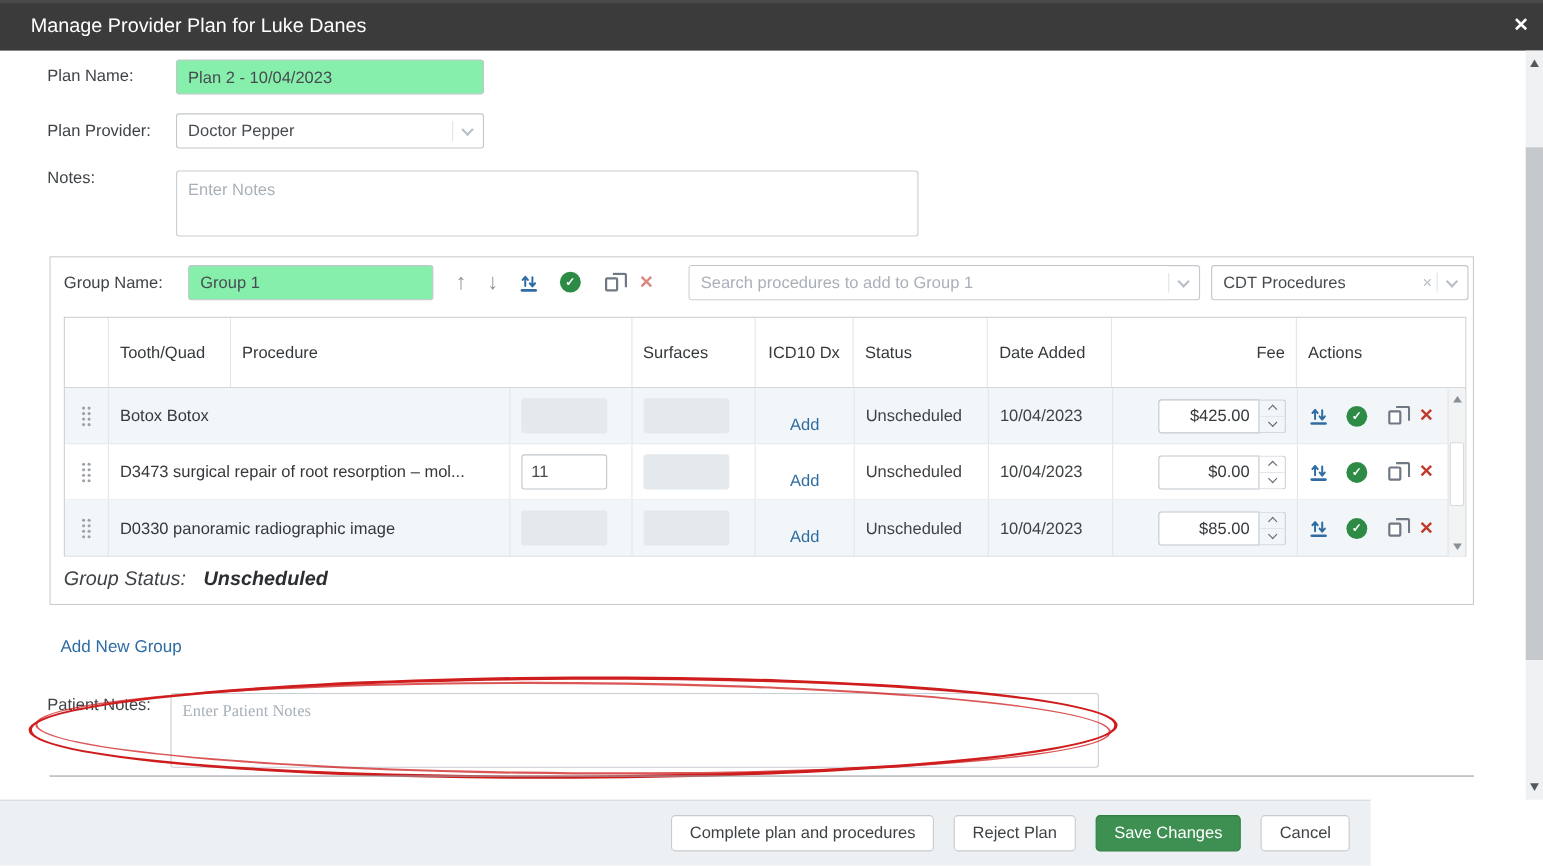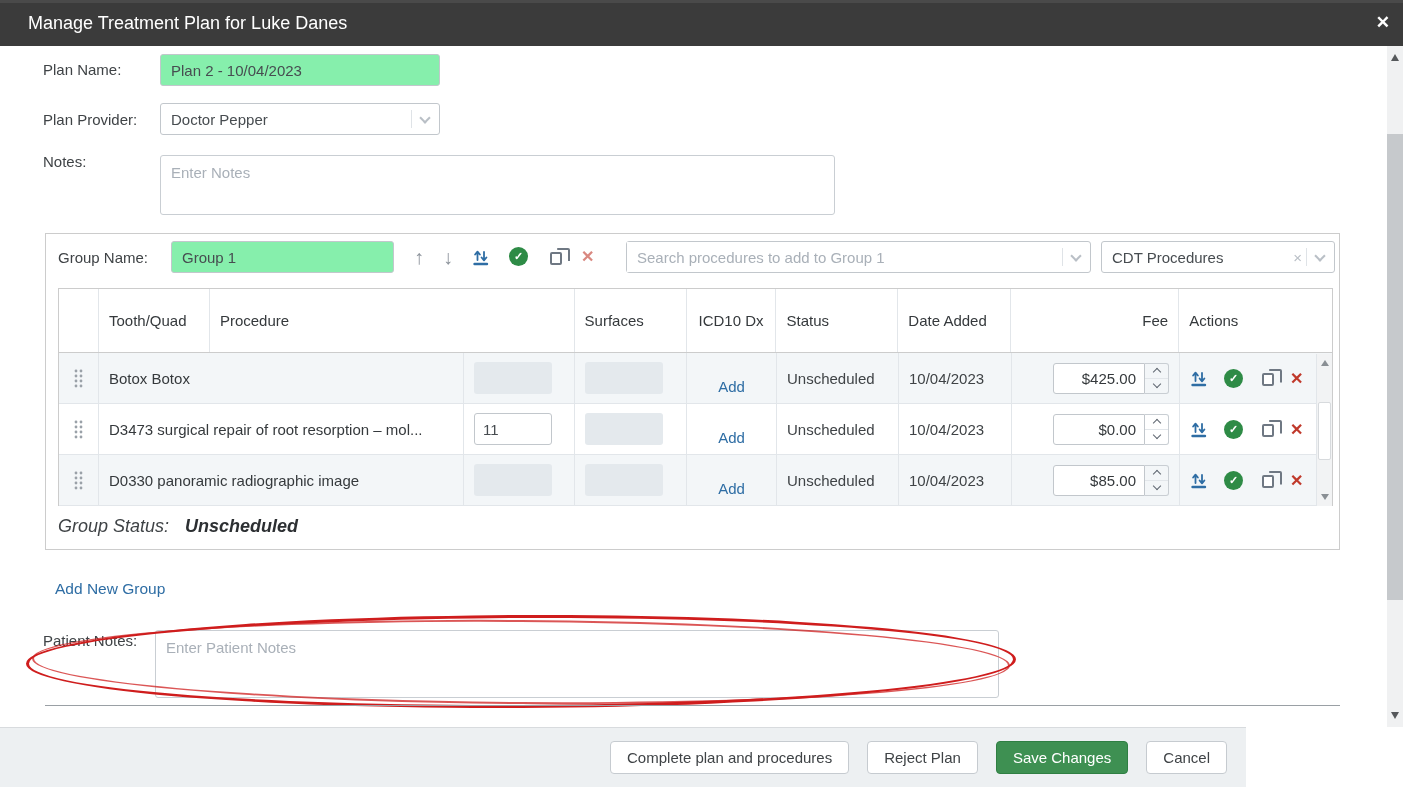--- a/index.html
+++ b/index.html
@@ -128,21 +128,21 @@
         <circle cx="8" cy="13" r="1.4"></circle>
       <circle cx="3" cy="18" r="1.4"></circle>
         <circle cx="8" cy="18" r="1.4"></circle>
     </g>
   </defs>
 </svg>
 
 <div class="modal">
 
   <div class="modal-header">
-    <div class="modal-title">Manage Treatment Plan for Luke Danes</div>
+    <div class="modal-title">Manage Provider Plan for Luke Danes</div>
     <div class="close-x">✕</div>
   </div>
 
   <div class="lbl" style="left:43px; top:61px;">Plan Name:</div>
   <input class="txt-input" style="left: 160px; top: 54px; width: 280px; height: 32px;" value="Plan 2 - 10/04/2023">
 
   <div class="lbl" style="left:43px; top:111px;">Plan Provider:</div>
   <div class="combo" style="left:160px; top:103px; width:280px; height:32px;">
     <div class="combo-text">Doctor Pepper</div>
     <div class="divider"></div>
@@ -344,21 +344,21 @@
     </div>
 
     <div class="group-status-row">
       <span>Group Status:</span><span class="group-status-val">Unscheduled</span>
     </div>
   </div>
 
   <div class="add-group-link">Add New Group</div>
 
   <div class="lbl" style="left:43px; top:632px;">Patient Notes:</div>
-  <textarea class="txt-area" style="left: 155px; top: 630px; width: 844px; height: 68px;" placeholder="Enter Patient Notes"></textarea>
+  <textarea class="txt-area" style="left: 155px; top: 630px; width: 844px; height: 68px; font-family: Liberation Serif, serif;" placeholder="Enter Patient Notes"></textarea>
   <div class="annotation ann-1"></div>
   <div class="annotation ann-2"></div>
 
   <div class="content-divider"></div>
 
   <div class="main-sb">
     <div class="tri-up"></div>
     <div class="sb-thumb"></div>
     <div class="tri-down"></div>
   </div>

